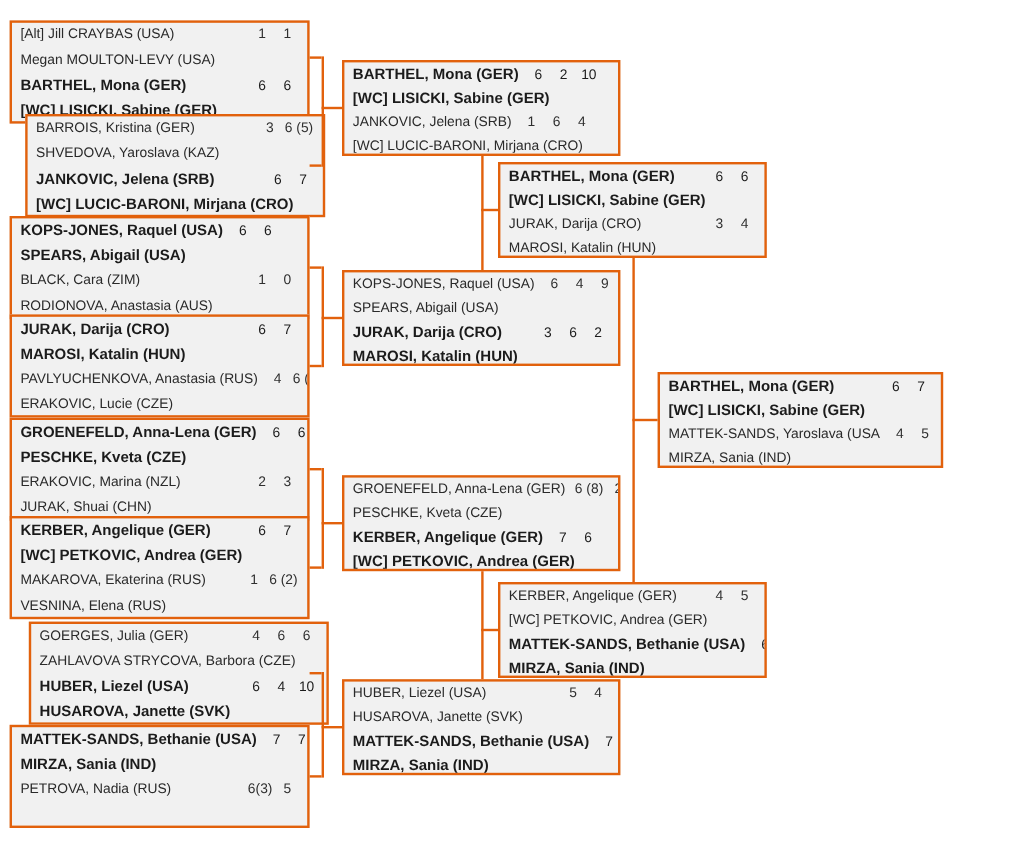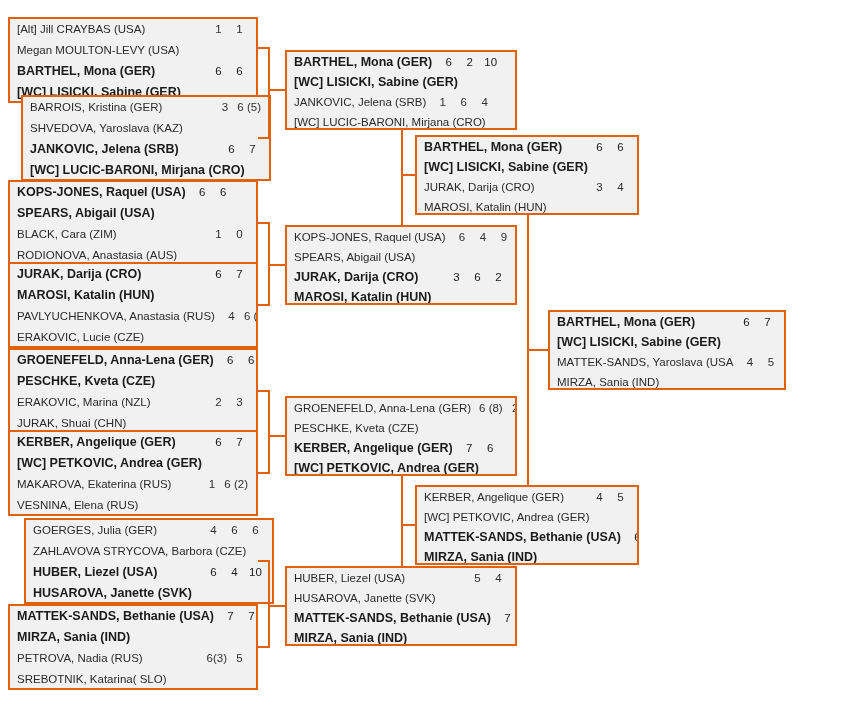--- a/index.html
+++ b/index.html
@@ -240,23 +240,20 @@
       </div>
       <div class="row">
         <span class="name win">MIRZA, Sania (IND)</span>
       </div>
       <div class="row">
         <span class="name">PETROVA, Nadia (RUS)</span>
         <span class="scores">
           <span class="sc">6(3)</span>
           <span class="sc">5</span>
         </span>
-      </div>
-      <div class="row">
-        <span class="name">SREBOTNIK, Katarina( SLO)</span>
       </div>
     </div>
     <div class="match r2" style="left: 285px; top: 50px; width: 232px; height: 80px;">
       <div class="row">
         <span class="name win">BARTHEL, Mona (GER)</span>
         <span class="scores win-scores tight">
           <span class="sc">6</span>
           <span class="sc">2</span>
           <span class="sc">10</span>
         </span>

